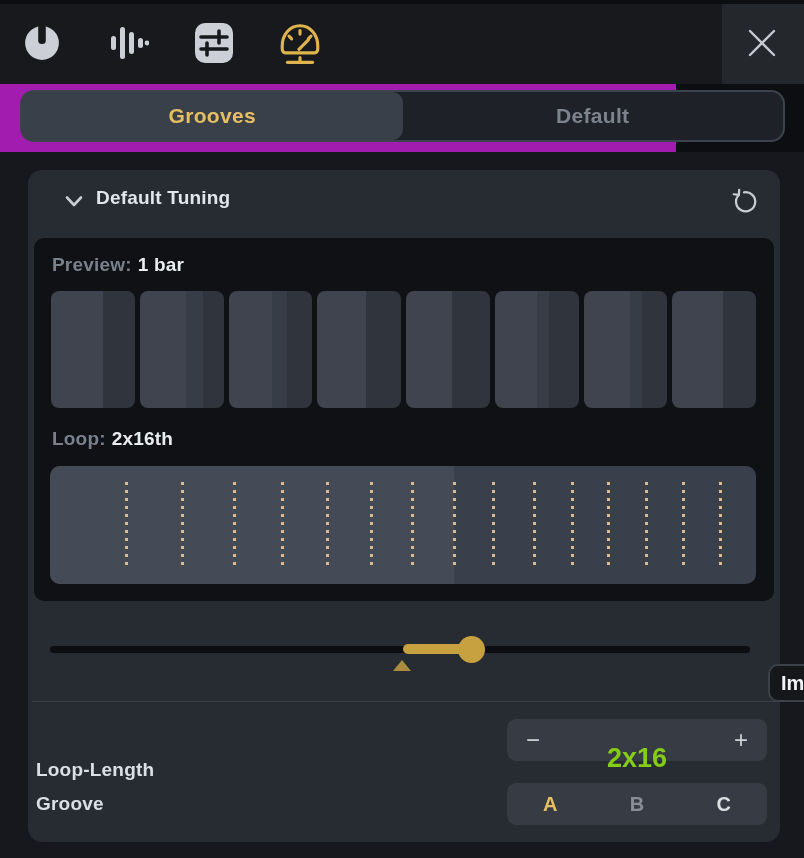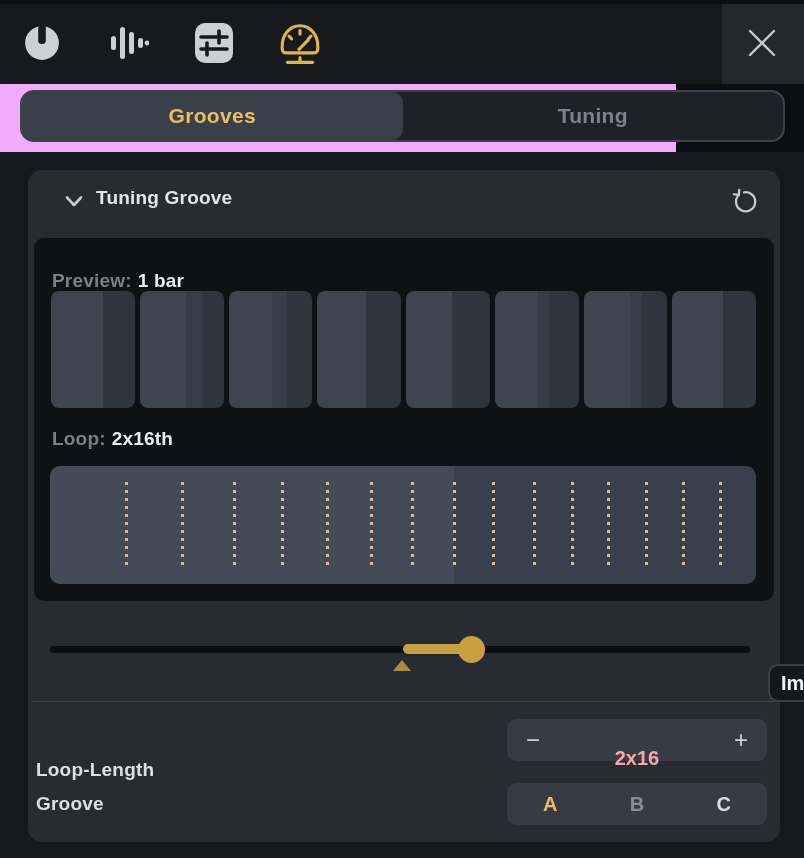--- a/index.html
+++ b/index.html
@@ -9,21 +9,21 @@
     background:#0c0e11; font-family:"Liberation Sans", sans-serif;
     -webkit-font-smoothing:antialiased;
   }
   
   .topbar { position:absolute; left:0; top:4px; width:804px; height:80px; background:#17191d; }
   .topbar-right { position:absolute; left:722px; top:0; width:82px; height:80px; background:#24272c; }
   .topbar-icons { position:absolute; left:18px; top:0; height:80px; display:flex; align-items:center; gap:38px; }
   .tb-btn { width:48px; height:56px; display:flex; align-items:center; justify-content:center; background:none; border:none; cursor:pointer; }
   .close-btn { position:absolute; left:740px; top:18px; width:44px; height:44px; display:flex; align-items:center; justify-content:center; background:none; border:none; cursor:pointer; }
   
-  .tabstrip { position:absolute; left:0; top:84px; width:676px; height:68px; background:#f0abfc; }
+  .tabstrip { position:absolute; left:0; top:84px; width:676px; height:68px; background:#a21caf; }
   .tab-container { position:absolute; left:20px; top:6px; width:765px; height:52px; background:#1e2127; border:2px solid #3d434c; border-radius:14px; display:flex; }
   .tab { flex:1; display:flex; align-items:center; justify-content:center; font-size:21px; font-weight:700; letter-spacing:.3px; background:none; border:none; cursor:pointer; color:#7d838d; border-radius:11px; }
   .tab.active { background:#3a4049; color:#e7bf63; }
   
   .page { position:absolute; left:0; top:152px; width:804px; height:706px; background:#16181d; }
   .card { position:absolute; left:28px; top:18px; width:752px; height:672px; background:#272b32; border-radius:14px; }
   .card-header { position:absolute; left:0; top:0; width:752px; height:64px; }
   .chevron-btn { position:absolute; left:30px; top:16px; width:32px; height:32px; background:none; border:none; cursor:pointer; display:flex; align-items:center; justify-content:center; }
   .groove-title { position:absolute; left:68px; top:17px; font-size:19px; font-weight:700; color:#e2e6ea; letter-spacing:.2px; }
   .reset-btn { position:absolute; right:14px; top:10px; width:44px; height:44px; background:none; border:none; cursor:pointer; display:flex; align-items:center; justify-content:center; }
@@ -43,21 +43,21 @@
   .slider-fill { position:absolute; top:20px; height:10px; background:#c7a03f; border-radius:5px; }
   .slider-handle { position:absolute; top:12px; width:27px; height:27px; margin-left:-13px; background:#c7a03f; border-radius:50%; cursor:grab; }
   .slider-marker { position:absolute; top:36px; width:0; height:0; margin-left:-9px;
     border-left:9px solid transparent; border-right:9px solid transparent; border-bottom:11px solid #ab8c3e; }
   .import-btn { position:absolute; left:740px; top:494px; width:70px; height:38px; background:#15171b; border:2px solid #3c4149; border-radius:10px; color:#f0f2f4; font-size:20px; font-weight:700; text-align:left; padding-left:11px; font-family:"Liberation Sans",sans-serif; cursor:pointer; }
   .divider { position:absolute; left:4px; top:531px; width:744px; height:1px; background:#3b4047; }
   
   .row-label { position:absolute; left:8px; font-size:19px; font-weight:700; color:#dce0e5; letter-spacing:.2px; }
   .stepper { position:absolute; left:479px; top:549px; width:260px; height:42px; background:#363b44; border-radius:9px; display:flex; align-items:center; }
   .step-btn { width:52px; height:42px; background:none; border:none; color:#cfd3d9; font-size:24px; font-weight:400; cursor:pointer; line-height:42px; }
-  .step-value { flex:1; text-align:center; font-size:20px; font-weight:700; color:#fca5a5;margin-top:36px; }
+  .step-value { flex:1; text-align:center; font-size:27px; font-weight:700; color:#84cc16;margin-top:36px; }
   .segmented { position:absolute; left:479px; top:613px; width:260px; height:42px; background:#363b44; border-radius:9px; display:flex; }
   .seg-btn { flex:1; background:none; border:none; font-size:20px; font-weight:700; color:#878e98; cursor:pointer; }
   .seg-btn.selected { color:#e7bf63; }
   .seg-btn.last { color:#dbdfe4; }
 </style>
 </head>
 <body>
 
 <div class="window">
 
@@ -127,51 +127,51 @@
             <line x1="30" y1="6" x2="6" y2="30"></line>
           </g>
         </svg>
       </span>
     </button>
   </div>
 
   <div class="tabstrip">
     <div class="tab-container">
       <button class="tab active">Grooves</button>
-      <button class="tab">Tuning</button>
+      <button class="tab">Default</button>
     </div>
   </div>
 
   <div class="page">
     <div class="card">
 
       <div class="card-header">
         <button class="chevron-btn">
           <span>
             <svg width="22" height="22" viewBox="0 0 22 22" fill="none">
               <polyline points="4,7.5 11,15 18,7.5" stroke="#c9cdd3" stroke-width="2.6" stroke-linecap="round" stroke-linejoin="round"></polyline>
             </svg>
           </span>
         </button>
-        <div class="groove-title">Tuning Groove</div>
+        <div class="groove-title">Default Tuning</div>
         <button class="reset-btn">
           <span>
             <svg width="32" height="32" viewBox="0 0 36 36" fill="none">
               <path d="M12.2 11.2 A 10.8 10.8 0 1 0 18 8.2" stroke="#c9cdd3" stroke-width="2.5" stroke-linecap="round"></path>
               <g stroke="#c9cdd3" stroke-width="2.5" stroke-linecap="round">
                 <line x1="12.2" y1="11.2" x2="12.6" y2="5.4"></line>
                 <line x1="12.2" y1="11.2" x2="6.4" y2="10.4"></line>
               </g>
             </svg>
           </span>
         </button>
       </div>
 
       <div class="panel">
-        <div class="section-label" style="top:32px;">
+        <div class="section-label" style="top:16px;">
           <span>Preview:</span><b>1 bar</b>
         </div>
 
         <div class="preview-blocks">
             <div class="pblock">
               <div style="flex-grow: 62; background: rgb(63, 68, 78);"></div>
               <div style="flex-grow: 38; background: rgb(47, 52, 61);"></div>
             </div>
             <div class="pblock">
               <div style="flex-grow: 55; background: rgb(63, 68, 78);"></div>

